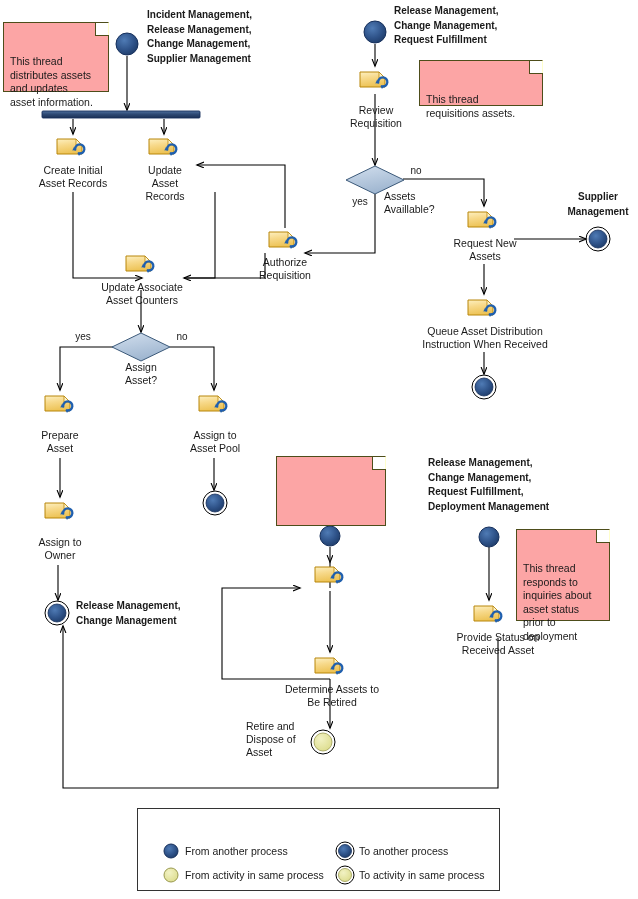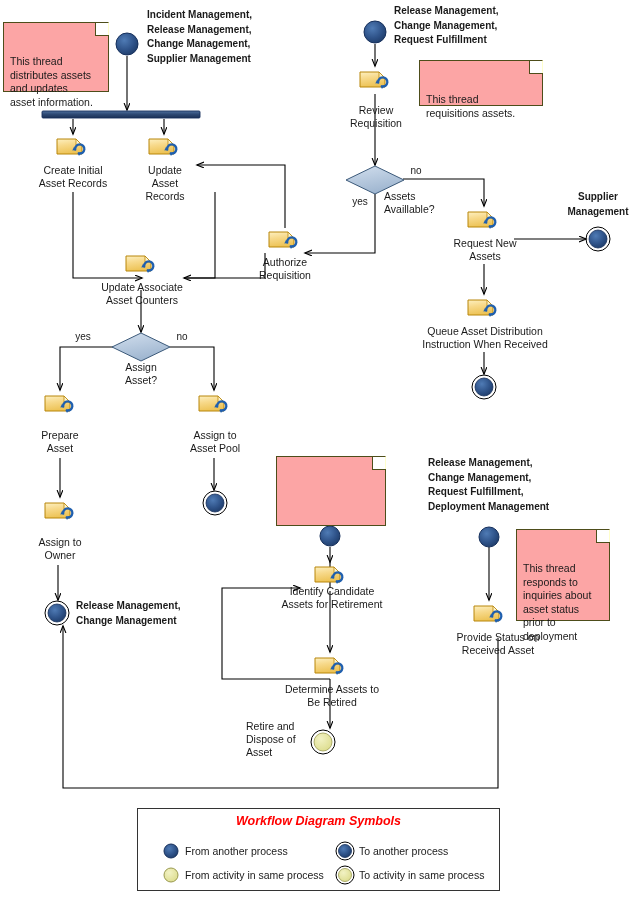--- a/index.html
+++ b/index.html
@@ -356,42 +356,39 @@
   <div class="lbl" style="left:174px;top:429px;width:82px;">Assign to
 Asset Pool</div>
   <div class="lbl" style="left:20px;top:536px;width:80px;">Assign to
 Owner</div>
   <div class="lbl" style="left:337px;top:104px;width:78px;">Review
 Requisition</div>
   <div class="lbl" style="left:438px;top:237px;width:94px;">Request New
 Assets</div>
   <div class="lbl" style="left:403px;top:325px;width:164px;">Queue Asset Distribution
 Instruction When Received</div>
-  <div class="lbl" style="left:262px;top:585px;width:140px;">Identify Candidate
-Assets for Retirement</div>
   <div class="lbl" style="left:262px;top:683px;width:140px;">Determine Assets to
 Be Retired</div>
   <div class="lbl" style="left:427px;top:631px;width:142px;">Provide Status on
 Received Asset</div>
   <div class="lbl left" style="left:246px;top:720px;width:70px;">Retire and
 Dispose of
 Asset</div>
 
   <div class="lbl left" style="left:384px;top:190px;width:82px;">Assets
 Availlable?</div>
   <div class="lbl" style="left:110px;top:361px;width:62px;">Assign
 Asset?</div>
 
   <div class="lbl tiny" style="left:406px;top:165px;width:20px;">no</div>
   <div class="lbl tiny" style="left:348px;top:196px;width:24px;">yes</div>
   <div class="lbl tiny" style="left:71px;top:331px;width:24px;">yes</div>
   <div class="lbl tiny" style="left:172px;top:331px;width:20px;">no</div>
 
   <div id="legend">
-    <div class="title">Workflow Diagram Symbols</div>
 
     <svg class="lgicon" style="left:23px;top:32px;" width="20" height="20" viewBox="0 0 20 20">
       <circle cx="10" cy="10" r="7" fill="url(#gDark)" stroke="#16305c" stroke-width="1"></circle>
     </svg>
     <div class="lgrow" style="left:47px;top:36px;">From another process</div>
 
     <svg class="lgicon" style="left:197px;top:32px;" width="20" height="20" viewBox="0 0 20 20">
       <circle cx="10" cy="10" r="9" fill="none" stroke="#000" stroke-width="1"></circle>
       <circle cx="10" cy="10" r="6.5" fill="url(#gDark)" stroke="#16305c" stroke-width="0.8"></circle>
     </svg>

